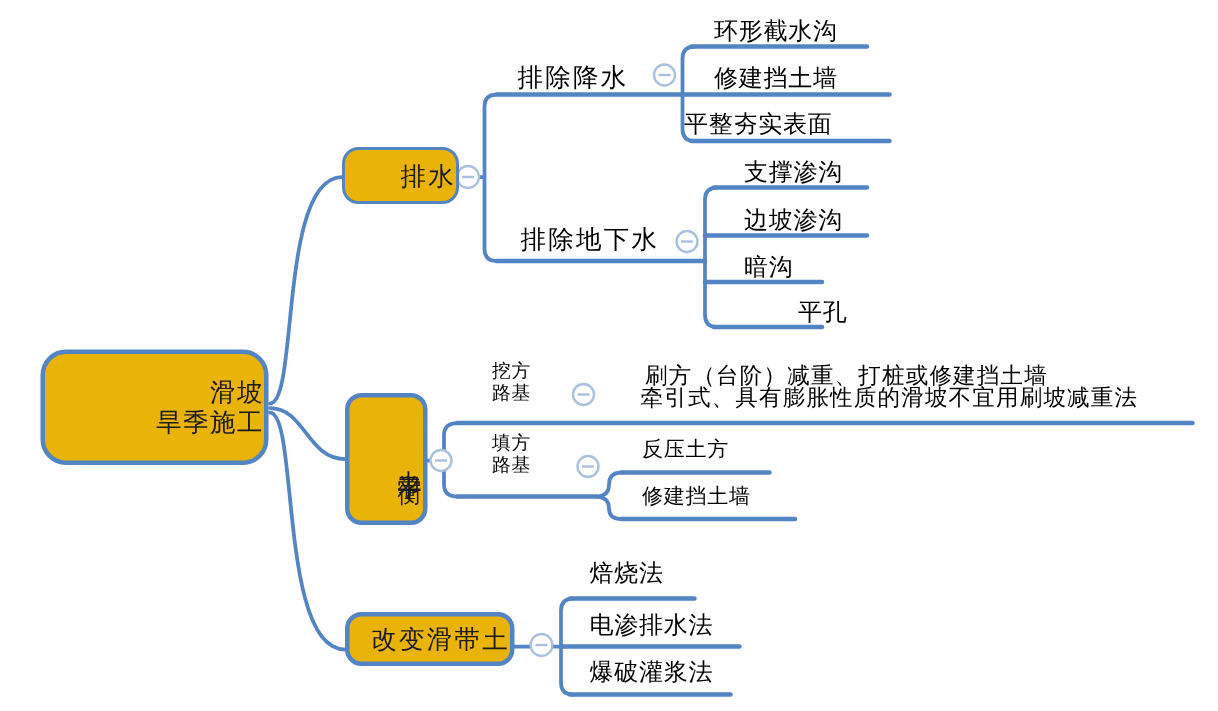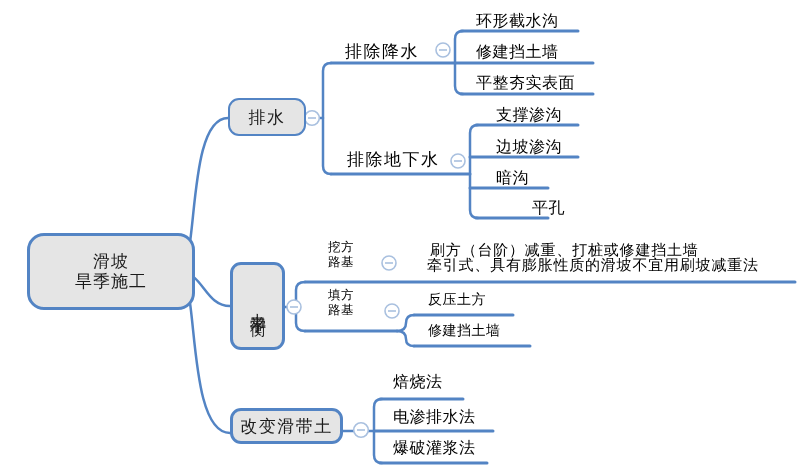--- a/index.html
+++ b/index.html
@@ -8,22 +8,22 @@
     font-family:"Liberation Sans","DejaVu Sans",sans-serif;color:#1b1b1b;
   }
   #stage svg{position:absolute;left:0;top:0;}
   .lbl{position:absolute;white-space:nowrap;color:#000000;}
   .fs17{font-size:17px;letter-spacing:1.5px;}
   .fs16{font-size:16px;letter-spacing:0.5px;}
   .fs14{font-size:14px;letter-spacing:0.5px;}
   .fs15{font-size:15px;letter-spacing:0.8px;}
   .fs12{font-size:12.5px;letter-spacing:0.5px;line-height:15px;}
   .box{
-    position:absolute;box-sizing:border-box;background:#e5e5e5;
-    border:3px solid #5384c4;display:flex;align-items:center;justify-content:center;
+    position:absolute;box-sizing:border-box;background:#eab308;
+    border:3px solid #5384c4;display:flex;align-items:flex-end;justify-content:center;
     flex-direction:column;text-align:center;
   }
   .rootbox{border-radius:17px;border-width:3px;}
   .mainbox{border-radius:11px;}
   .vtext{writing-mode:vertical-rl;text-orientation:upright;letter-spacing:3px;font-size:16px;}
   .rootline{font-size:17px;line-height:20px;letter-spacing:1px;}
 </style>
 </head>
 <body>
 
@@ -94,21 +94,21 @@
         <circle cx="392" cy="311" r="7"></circle>
           <line x1="388" y1="311" x2="396" y2="311"></line>
       </g>
       <g>
         <circle cx="361" cy="430" r="7.3"></circle>
           <line x1="357" y1="430" x2="365" y2="430"></line>
       </g>
     </g>
   </svg>
 
-  <div class="box rootbox" style="left:27px;top:233px;width:168px;height:77px;">
+  <div class="box rootbox" style="left:27px;top:233px;width:152px;height:77px;">
     <div class="rootline">滑坡</div>
     <div class="rootline">旱季施工</div>
   </div>
 
   <div class="box mainbox fs17" style="left:228px;top:98px;width:78px;height:38px;border-width:2.5px;">
     <div>排水</div>
   </div>
 
   <div class="box mainbox" style="left:230px;top:262px;width:55px;height:88px;">
     <div class="vtext">力学平衡</div>
@@ -116,21 +116,21 @@
 
   <div class="box mainbox fs17" style="left:230px;top:408px;width:113px;height:36px;">
     <div>改变滑带土</div>
   </div>
 
   <div class="lbl fs17" style="left:345px;top:40px;">排除降水</div>
   <div class="lbl fs17" style="left:347px;top:148px;">排除地下水</div>
 
   <div class="lbl fs16" style="left:476px;top:11px;">环形截水沟</div>
   <div class="lbl fs16" style="left:476px;top:42px;">修建挡土墙</div>
-  <div class="lbl fs16" style="left:476px;top:73px;text-align:center;">平整夯实表面</div>
+  <div class="lbl fs16" style="left:456px;top:73px;text-align:center;">平整夯实表面</div>
 
   <div class="lbl fs16" style="left:496px;top:105px;">支撑渗沟</div>
   <div class="lbl fs16" style="left:496px;top:137px;">边坡渗沟</div>
   <div class="lbl fs16" style="left:496px;top:168px;">暗沟</div>
   <div class="lbl fs16" style="left:496px;top:198px;margin-left:36px;">平孔</div>
 
   <div class="lbl fs12" style="left:328px;top:240px;">
     <div>挖方</div>
     <div>路基</div>
   </div>

